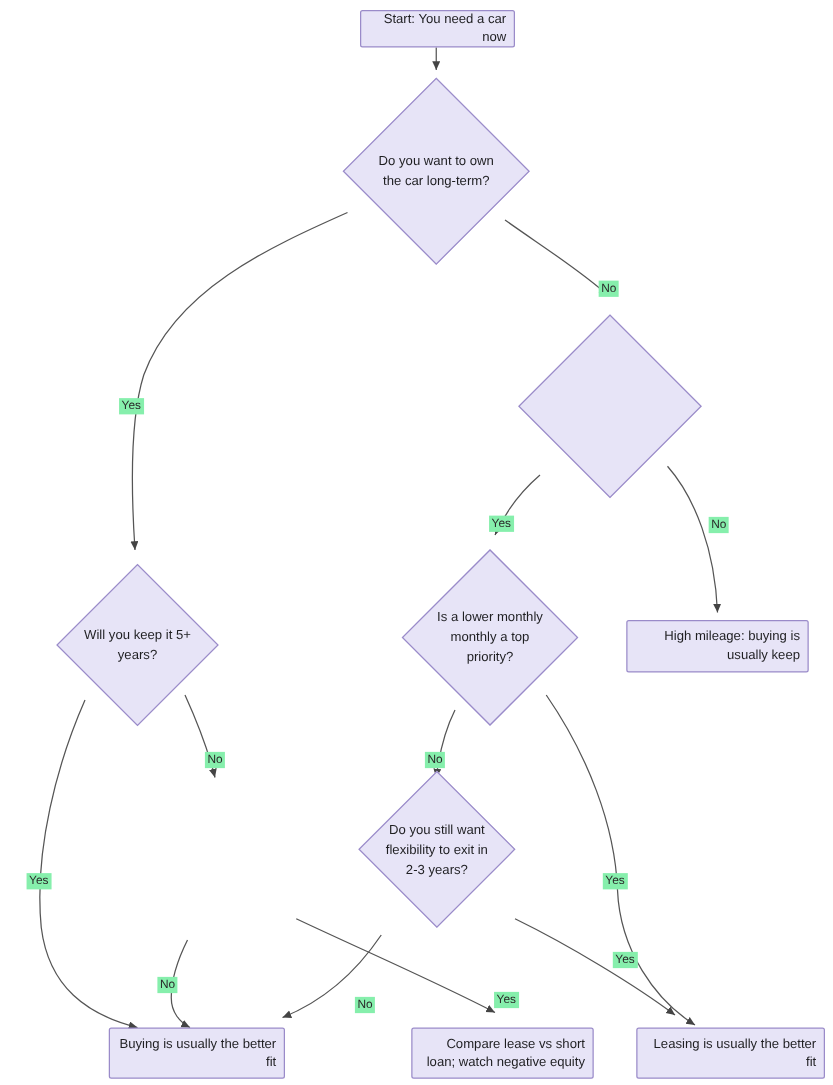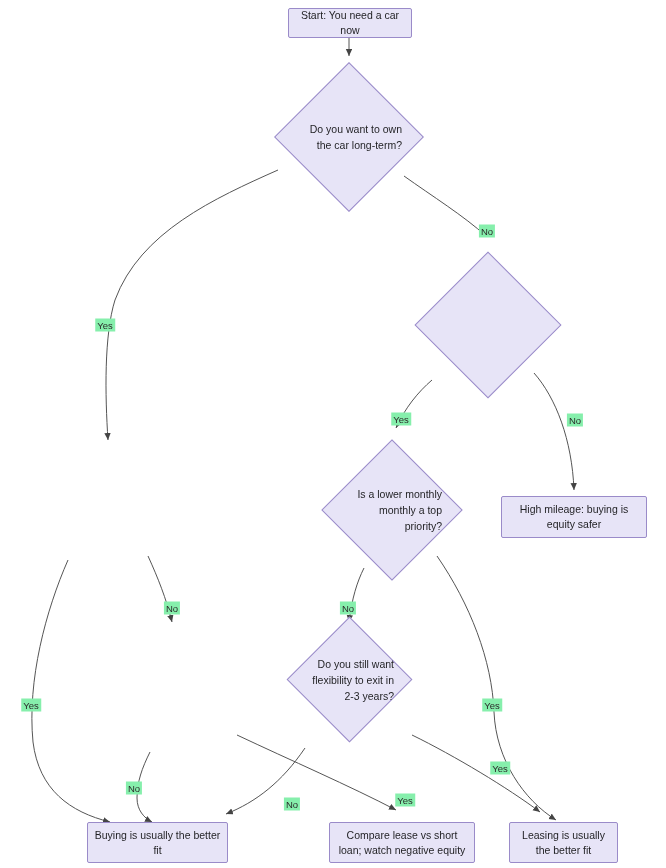--- a/index.html
+++ b/index.html
@@ -32,21 +32,21 @@
     position: absolute;
     box-sizing: border-box;
   }
   .node-rect {
     background: #e7e4f7;
     border: 1px solid #9a8bc9;
     border-radius: 2px;
     display: flex;
     align-items: center;
     justify-content: center;
-    text-align: center;
+    text-align: right;
     color: #1f1f22;
     font-size: 10.5px;
     line-height: 15px;
     padding: 4px 6px;
   }
   .node-diamond {
     display: flex;
     align-items: center;
     justify-content: center;
   }
@@ -57,21 +57,21 @@
     width: 100%;
     height: 100%;
     background: #e7e4f7;
     border: 1px solid #9a8bc9;
     transform: rotate(45deg);
     box-sizing: border-box;
   }
   .diamond-label {
     position: relative;
     z-index: 2;
-    text-align: right;
+    text-align: center;
     color: #1f1f22;
     font-size: 10.5px;
     line-height: 16px;
     width: 150px;
   }
   .edge-label {
     position: absolute;
     background: #86efac;
     color: #2a2a2a;
     font-size: 9.5px;
@@ -126,45 +126,49 @@
 
   <div class="node node-diamond" style="left:296px; top:84px; width:106px; height:106px;">
     <div class="diamond-shape"></div>
     <div class="diamond-label">Do you want to own the car long-term?</div>
   </div>
 
   <div class="node node-diamond" style="left:436px; top:273px; width:104px; height:104px;">
     <div class="diamond-shape"></div>
   </div>
 
+  <div class="node node-diamond" style="left:64px; top:470px; width:92px; height:92px;">
+    <div class="diamond-shape"></div>
+    <div class="diamond-label">Will you keep it 5+ years?</div>
+  </div>
 
   <div class="node node-diamond" style="left:342px; top:460px; width:100px; height:100px;">
     <div class="diamond-shape"></div>
     <div class="diamond-label">Is a lower monthly monthly a top priority?</div>
   </div>
 
   <div class="node node-rect" style="left:501px; top:496px; width:146px; height:42px;">
-    <span>High mileage: buying is equity safer</span>
+    <span>High mileage: buying is usually keep</span>
   </div>
 
 
   <div class="node node-diamond" style="left:305px; top:635px; width:89px; height:89px;">
     <div class="diamond-shape"></div>
     <div class="diamond-label">Do you still want flexibility to exit in 2-3 years?</div>
   </div>
 
   <div class="node node-rect" style="left:87px; top:822px; width:141px; height:41px;">
     <span>Buying is usually the better fit</span>
   </div>
 
   <div class="node node-rect" style="left:329px; top:822px; width:146px; height:41px;">
     <span>Compare lease vs short loan; watch negative equity</span>
   </div>
 
-  <div class="node node-rect" style="left:509px; top:822px; width:109px; height:41px;">
+  <div class="node node-rect" style="left:509px; top:822px; width:151px; height:41px;">
     <span>Leasing is usually the better fit</span>
   </div>
 
   <div class="edge-label" style="left:105px; top:325px;">Yes</div>
   <div class="edge-label" style="left:487px; top:231px;">No</div>
   <div class="edge-label" style="left:401px; top:419px;">Yes</div>
   <div class="edge-label" style="left:575px; top:420px;">No</div>
   <div class="edge-label" style="left:31px; top:705px;">Yes</div>
   <div class="edge-label" style="left:172px; top:608px;">No</div>
   <div class="edge-label" style="left:348px; top:608px;">No</div>

